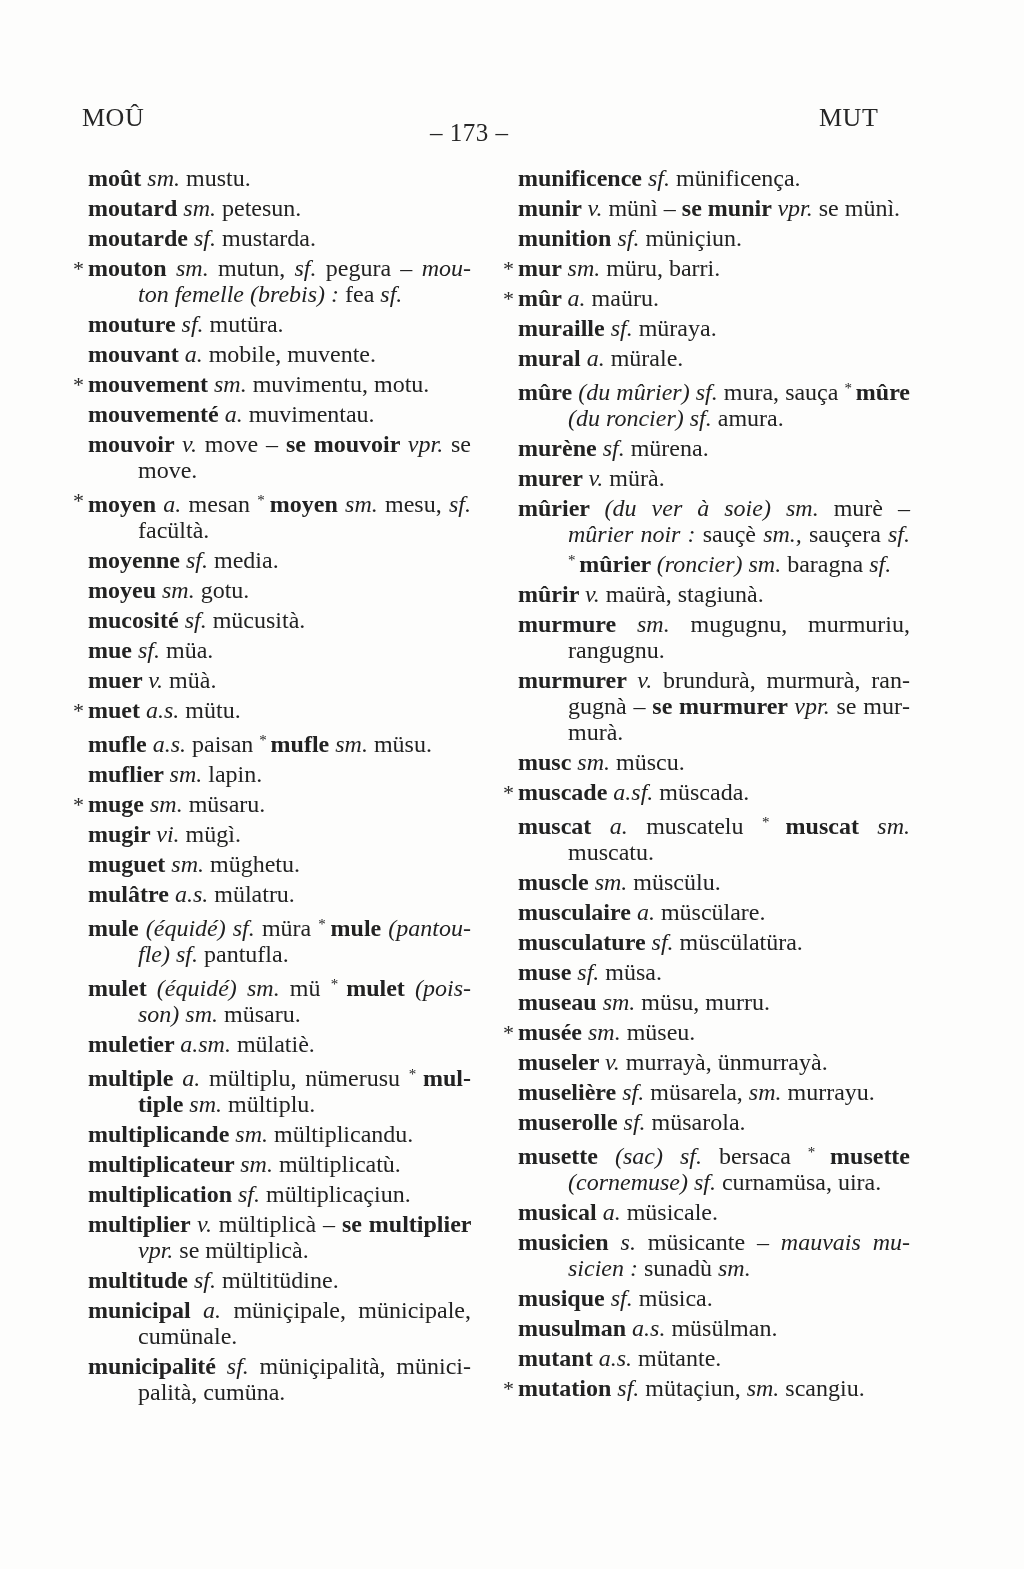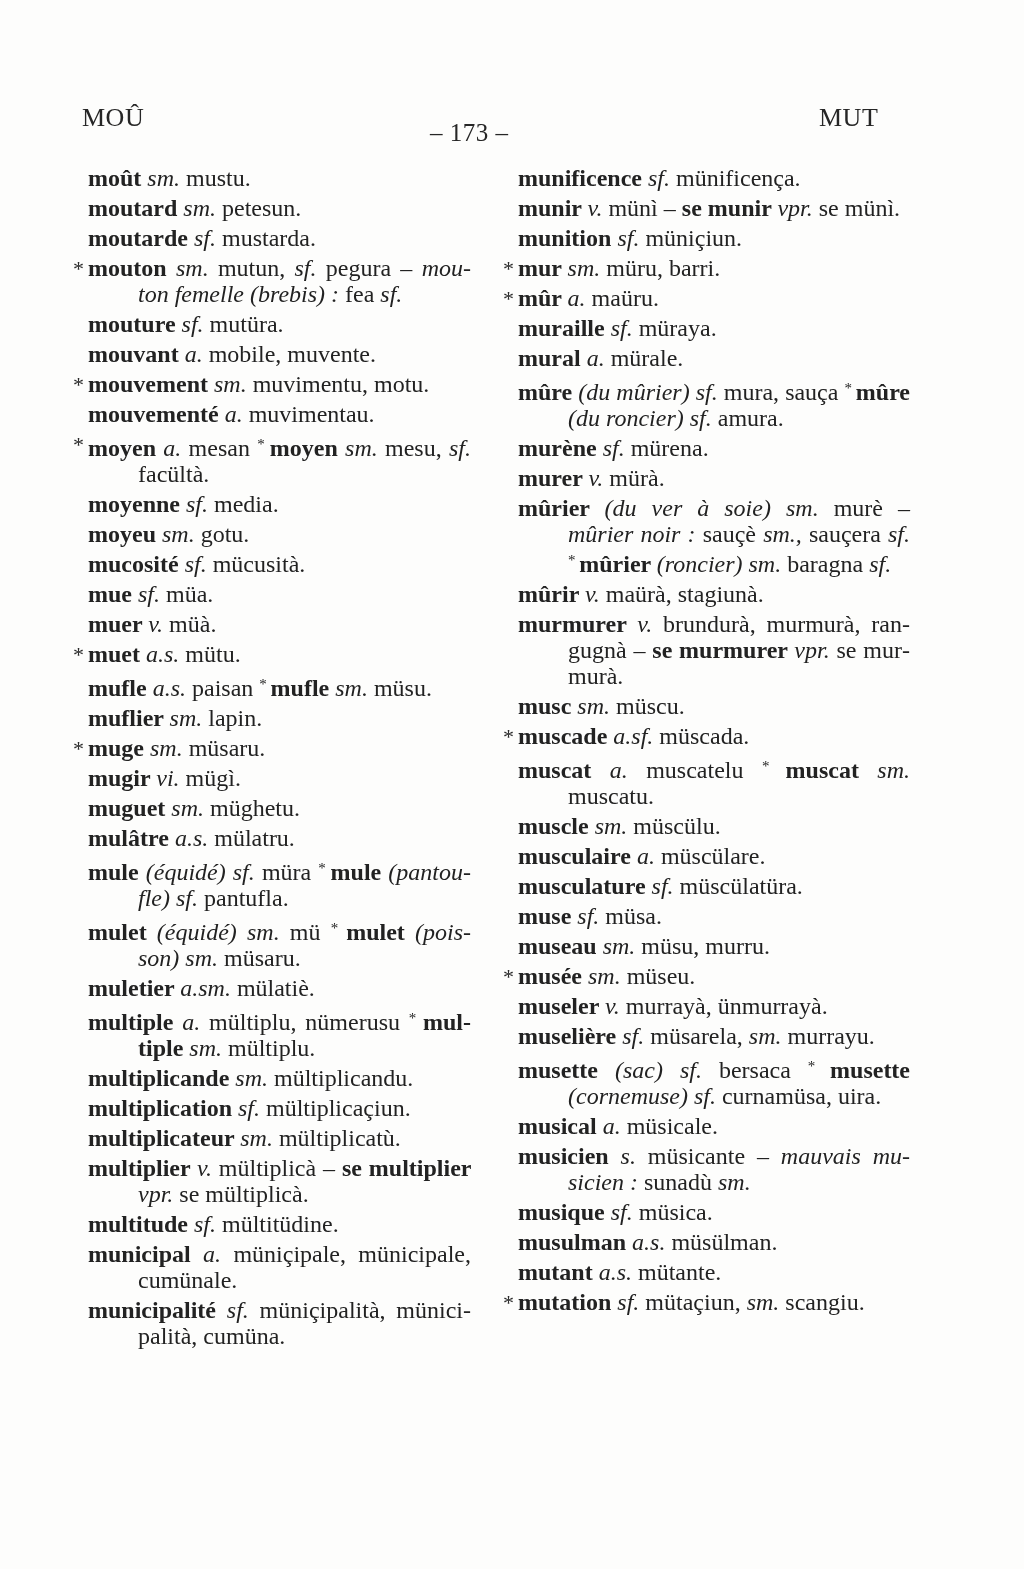--- a/index.html
+++ b/index.html
@@ -64,70 +64,73 @@
   <div class="columns">
     <div class="col col-left">
         <div class="entry"><span class="sg-b">moût </span><span class="sg-i">sm. </span><span class="sg-r">mustu.</span></div>
         <div class="entry"><span class="sg-b">moutard </span><span class="sg-i">sm. </span><span class="sg-r">petesun.</span></div>
         <div class="entry"><span class="sg-b">moutarde </span><span class="sg-i">sf. </span><span class="sg-r">mustarda.</span></div>
         <div class="entry"><span class="star">*</span><span class="sg-b">mouton </span><span class="sg-i">sm. </span><span class="sg-r">mutun, </span><span class="sg-i">sf. </span><span class="sg-r">pegura – </span><span class="sg-i">mou­ton femelle (brebis) : </span><span class="sg-r">fea </span><span class="sg-i">sf.</span></div>
         <div class="entry"><span class="sg-b">mouture </span><span class="sg-i">sf. </span><span class="sg-r">mutüra.</span></div>
         <div class="entry"><span class="sg-b">mouvant </span><span class="sg-i">a. </span><span class="sg-r">mobile, muvente.</span></div>
         <div class="entry"><span class="star">*</span><span class="sg-b">mouvement </span><span class="sg-i">sm. </span><span class="sg-r">muvimentu, motu.</span></div>
         <div class="entry"><span class="sg-b">mouvementé </span><span class="sg-i">a. </span><span class="sg-r">muvimentau.</span></div>
+        <div class="entry"><span class="sg-b">mouvoir </span><span class="sg-i">v. </span><span class="sg-r">move – </span><span class="sg-b">se mouvoir </span><span class="sg-i">vpr. </span><span class="sg-r">se move.</span></div>
         <div class="entry"><span class="star">*</span><span class="sg-b">moyen </span><span class="sg-i">a. </span><span class="sg-r">mesan </span><span class="sg-st">* </span><span class="sg-b">moyen </span><span class="sg-i">sm. </span><span class="sg-r">mesu, </span><span class="sg-i">sf. </span><span class="sg-r">facültà.</span></div>
         <div class="entry"><span class="sg-b">moyenne </span><span class="sg-i">sf. </span><span class="sg-r">media.</span></div>
         <div class="entry"><span class="sg-b">moyeu </span><span class="sg-i">sm. </span><span class="sg-r">gotu.</span></div>
         <div class="entry"><span class="sg-b">mucosité </span><span class="sg-i">sf. </span><span class="sg-r">mücusità.</span></div>
         <div class="entry"><span class="sg-b">mue </span><span class="sg-i">sf. </span><span class="sg-r">müa.</span></div>
         <div class="entry"><span class="sg-b">muer </span><span class="sg-i">v. </span><span class="sg-r">müà.</span></div>
         <div class="entry"><span class="star">*</span><span class="sg-b">muet </span><span class="sg-i">a.s. </span><span class="sg-r">mütu.</span></div>
         <div class="entry"><span class="sg-b">mufle </span><span class="sg-i">a.s. </span><span class="sg-r">paisan </span><span class="sg-st">* </span><span class="sg-b">mufle </span><span class="sg-i">sm. </span><span class="sg-r">müsu.</span></div>
         <div class="entry"><span class="sg-b">muflier </span><span class="sg-i">sm. </span><span class="sg-r">lapin.</span></div>
         <div class="entry"><span class="star">*</span><span class="sg-b">muge </span><span class="sg-i">sm. </span><span class="sg-r">müsaru.</span></div>
         <div class="entry"><span class="sg-b">mugir </span><span class="sg-i">vi. </span><span class="sg-r">mügì.</span></div>
         <div class="entry"><span class="sg-b">muguet </span><span class="sg-i">sm. </span><span class="sg-r">müghetu.</span></div>
         <div class="entry"><span class="sg-b">mulâtre </span><span class="sg-i">a.s. </span><span class="sg-r">mülatru.</span></div>
         <div class="entry"><span class="sg-b">mule </span><span class="sg-i">(équidé) sf. </span><span class="sg-r">müra </span><span class="sg-st">* </span><span class="sg-b">mule </span><span class="sg-i">(pantou­fle) sf. </span><span class="sg-r">pantufla.</span></div>
         <div class="entry"><span class="sg-b">mulet </span><span class="sg-i">(équidé) sm. </span><span class="sg-r">mü </span><span class="sg-st">* </span><span class="sg-b">mulet </span><span class="sg-i">(pois­son) sm. </span><span class="sg-r">müsaru.</span></div>
         <div class="entry"><span class="sg-b">muletier </span><span class="sg-i">a.sm. </span><span class="sg-r">mülatiè.</span></div>
         <div class="entry"><span class="sg-b">multiple </span><span class="sg-i">a. </span><span class="sg-r">mültiplu, nümerusu </span><span class="sg-st">* </span><span class="sg-b">mul­tiple </span><span class="sg-i">sm. </span><span class="sg-r">mültiplu.</span></div>
         <div class="entry"><span class="sg-b">multiplicande </span><span class="sg-i">sm. </span><span class="sg-r">mültiplicandu.</span></div>
+        <div class="entry"><span class="sg-b">multiplicateur </span><span class="sg-i">sm. </span><span class="sg-r">mültiplicatù.</span></div>
         <div class="entry"><span class="sg-b">multiplication </span><span class="sg-i">sf. </span><span class="sg-r">mültiplicaçiun.</span></div>
-        <div class="entry"><span class="sg-b">multiplicateur </span><span class="sg-i">sm. </span><span class="sg-r">mültiplicatù.</span></div>
         <div class="entry"><span class="sg-b">multiplier </span><span class="sg-i">v. </span><span class="sg-r">mültiplicà – </span><span class="sg-b">se multiplier </span><span class="sg-i">vpr. </span><span class="sg-r">se mültiplicà.</span></div>
         <div class="entry"><span class="sg-b">multitude </span><span class="sg-i">sf. </span><span class="sg-r">mültitüdine.</span></div>
         <div class="entry"><span class="sg-b">municipal </span><span class="sg-i">a. </span><span class="sg-r">müniçipale, münicipale, cumünale.</span></div>
         <div class="entry"><span class="sg-b">municipalité </span><span class="sg-i">sf. </span><span class="sg-r">müniçipalità, münici­palità, cumüna.</span></div>
       </div>
     <div class="col col-right">
         <div class="entry"><span class="sg-b">munificence </span><span class="sg-i">sf. </span><span class="sg-r">münificença.</span></div>
         <div class="entry"><span class="sg-b">munir </span><span class="sg-i">v. </span><span class="sg-r">münì – </span><span class="sg-b">se munir </span><span class="sg-i">vpr. </span><span class="sg-r">se münì.</span></div>
         <div class="entry"><span class="sg-b">munition </span><span class="sg-i">sf. </span><span class="sg-r">müniçiun.</span></div>
         <div class="entry"><span class="star">*</span><span class="sg-b">mur </span><span class="sg-i">sm. </span><span class="sg-r">müru, barri.</span></div>
         <div class="entry"><span class="star">*</span><span class="sg-b">mûr </span><span class="sg-i">a. </span><span class="sg-r">maüru.</span></div>
         <div class="entry"><span class="sg-b">muraille </span><span class="sg-i">sf. </span><span class="sg-r">müraya.</span></div>
         <div class="entry"><span class="sg-b">mural </span><span class="sg-i">a. </span><span class="sg-r">mürale.</span></div>
         <div class="entry"><span class="sg-b">mûre </span><span class="sg-i">(du mûrier) sf. </span><span class="sg-r">mura, sauça </span><span class="sg-st">* </span><span class="sg-b">mûre </span><span class="sg-i">(du roncier) sf. </span><span class="sg-r">amura.</span></div>
         <div class="entry"><span class="sg-b">murène </span><span class="sg-i">sf. </span><span class="sg-r">mürena.</span></div>
         <div class="entry"><span class="sg-b">murer </span><span class="sg-i">v. </span><span class="sg-r">mürà.</span></div>
         <div class="entry"><span class="sg-b">mûrier </span><span class="sg-i">(du ver à soie) sm. </span><span class="sg-r">murè – </span><span class="sg-i">mûrier noir : </span><span class="sg-r">sauçè </span><span class="sg-i">sm., </span><span class="sg-r">sauçera </span><span class="sg-i">sf. </span><span class="sg-st">* </span><span class="sg-b">mûrier </span><span class="sg-i">(roncier) sm. </span><span class="sg-r">baragna </span><span class="sg-i">sf.</span></div>
         <div class="entry"><span class="sg-b">mûrir </span><span class="sg-i">v. </span><span class="sg-r">maürà, stagiunà.</span></div>
+        <div class="entry"><span class="sg-b">murmure </span><span class="sg-i">sm. </span><span class="sg-r">mugugnu, murmuriu, rangugnu.</span></div>
         <div class="entry"><span class="sg-b">murmurer </span><span class="sg-i">v. </span><span class="sg-r">brundurà, murmurà, ran­gugnà – </span><span class="sg-b">se murmurer </span><span class="sg-i">vpr. </span><span class="sg-r">se mur­murà.</span></div>
         <div class="entry"><span class="sg-b">musc </span><span class="sg-i">sm. </span><span class="sg-r">müscu.</span></div>
         <div class="entry"><span class="star">*</span><span class="sg-b">muscade </span><span class="sg-i">a.sf. </span><span class="sg-r">müscada.</span></div>
         <div class="entry"><span class="sg-b">muscat </span><span class="sg-i">a. </span><span class="sg-r">muscatelu </span><span class="sg-st">* </span><span class="sg-b">muscat </span><span class="sg-i">sm. </span><span class="sg-r">muscatu.</span></div>
         <div class="entry"><span class="sg-b">muscle </span><span class="sg-i">sm. </span><span class="sg-r">müscülu.</span></div>
         <div class="entry"><span class="sg-b">musculaire </span><span class="sg-i">a. </span><span class="sg-r">müscülare.</span></div>
         <div class="entry"><span class="sg-b">musculature </span><span class="sg-i">sf. </span><span class="sg-r">müscülatüra.</span></div>
         <div class="entry"><span class="sg-b">muse </span><span class="sg-i">sf. </span><span class="sg-r">müsa.</span></div>
         <div class="entry"><span class="sg-b">museau </span><span class="sg-i">sm. </span><span class="sg-r">müsu, murru.</span></div>
         <div class="entry"><span class="star">*</span><span class="sg-b">musée </span><span class="sg-i">sm. </span><span class="sg-r">müseu.</span></div>
         <div class="entry"><span class="sg-b">museler </span><span class="sg-i">v. </span><span class="sg-r">murrayà, ünmurrayà.</span></div>
         <div class="entry"><span class="sg-b">muselière </span><span class="sg-i">sf. </span><span class="sg-r">müsarela, </span><span class="sg-i">sm. </span><span class="sg-r">murrayu.</span></div>
+        <div class="entry"><span class="sg-b">muserolle </span><span class="sg-i">sf. </span><span class="sg-r">müsarola.</span></div>
         <div class="entry"><span class="sg-b">musette </span><span class="sg-i">(sac) sf. </span><span class="sg-r">bersaca </span><span class="sg-st">* </span><span class="sg-b">musette </span><span class="sg-i">(cornemuse) sf. </span><span class="sg-r">curnamüsa, uira.</span></div>
         <div class="entry"><span class="sg-b">musical </span><span class="sg-i">a. </span><span class="sg-r">müsicale.</span></div>
         <div class="entry"><span class="sg-b">musicien </span><span class="sg-i">s. </span><span class="sg-r">müsicante – </span><span class="sg-i">mauvais mu­sicien : </span><span class="sg-r">sunadù </span><span class="sg-i">sm.</span></div>
         <div class="entry"><span class="sg-b">musique </span><span class="sg-i">sf. </span><span class="sg-r">müsica.</span></div>
         <div class="entry"><span class="sg-b">musulman </span><span class="sg-i">a.s. </span><span class="sg-r">müsülman.</span></div>
         <div class="entry"><span class="sg-b">mutant </span><span class="sg-i">a.s. </span><span class="sg-r">mütante.</span></div>
         <div class="entry"><span class="star">*</span><span class="sg-b">mutation </span><span class="sg-i">sf. </span><span class="sg-r">mütaçiun, </span><span class="sg-i">sm. </span><span class="sg-r">scangiu.</span></div>
       </div>
   </div>
 </div>

